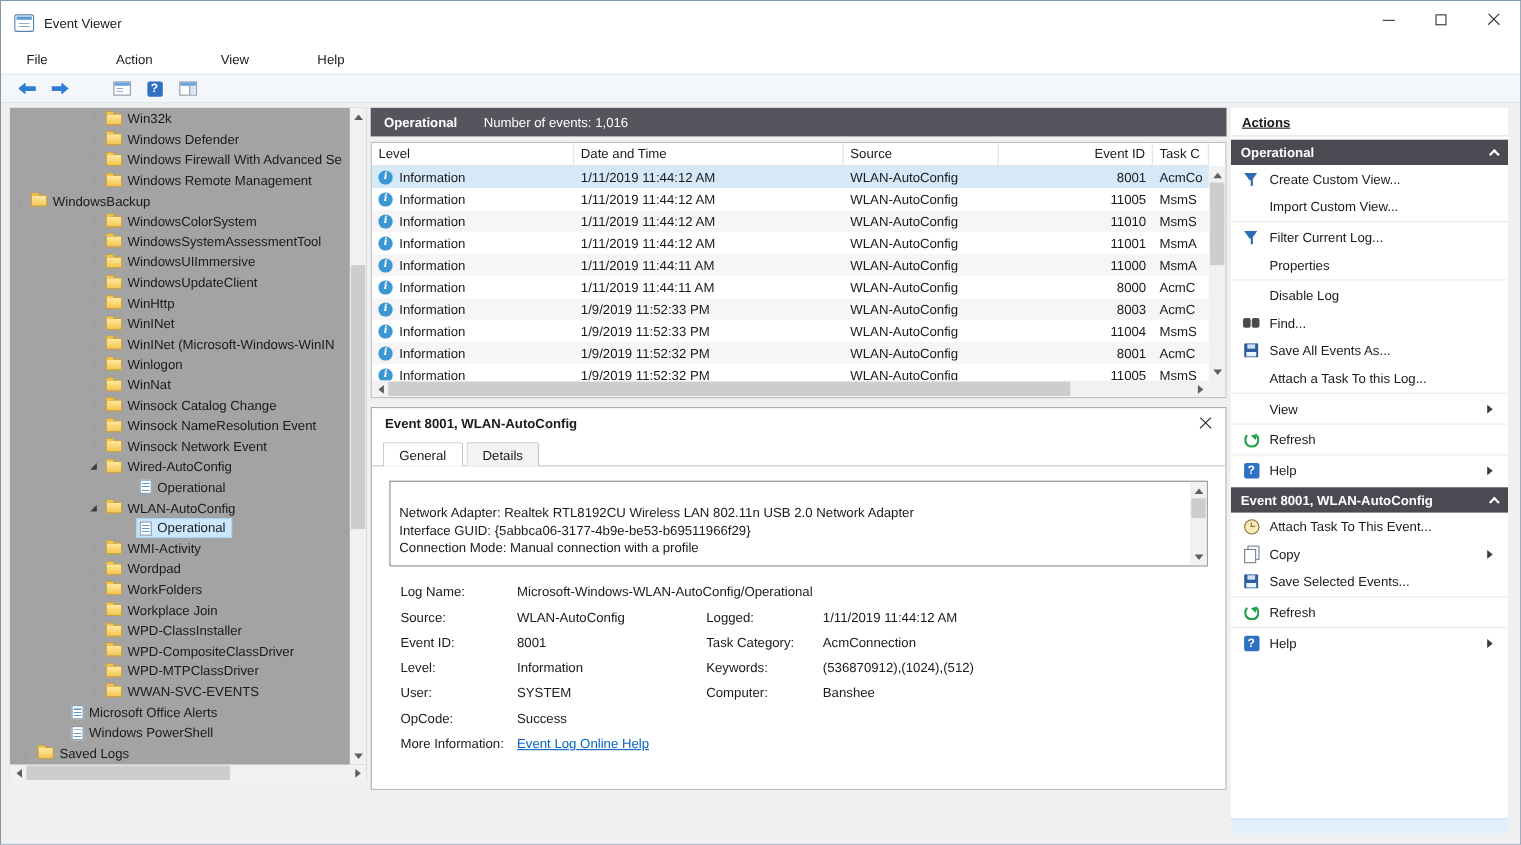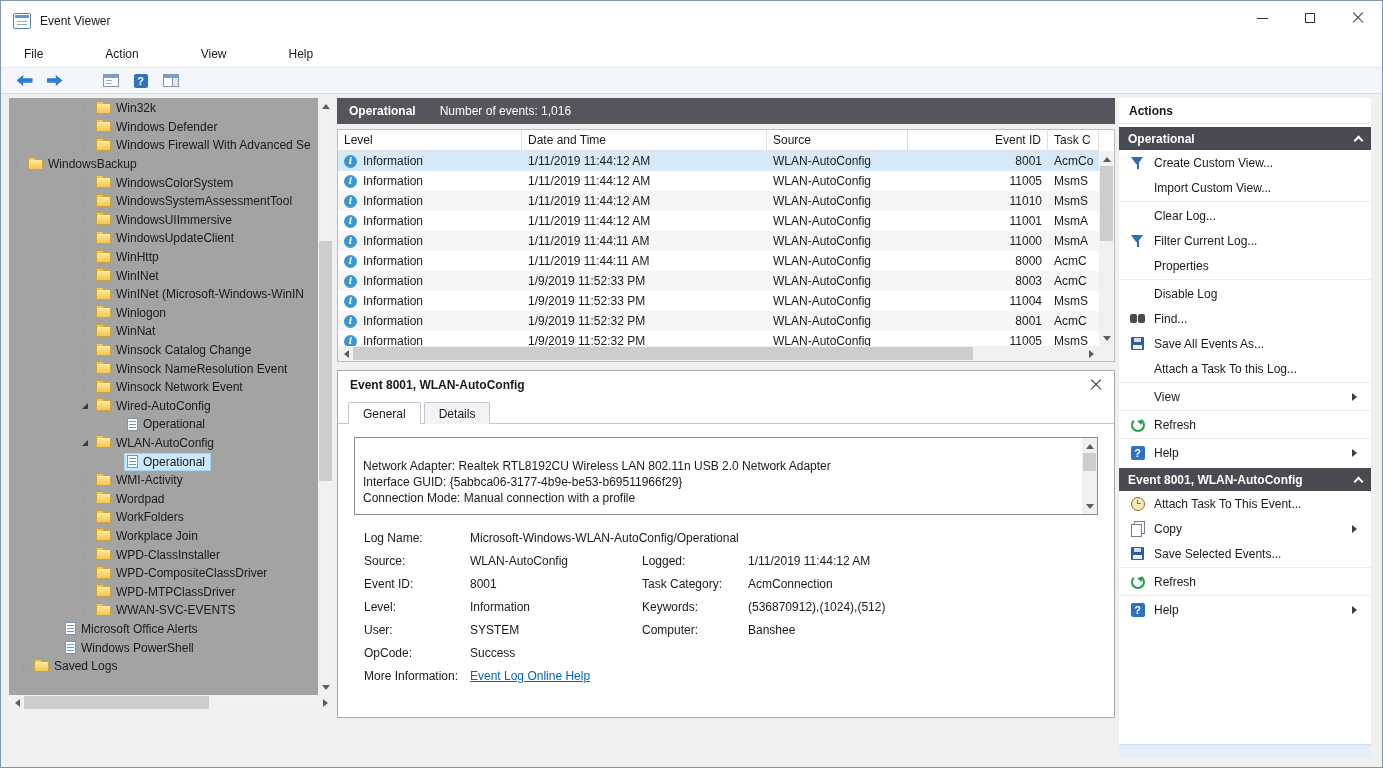--- a/index.html
+++ b/index.html
@@ -98,21 +98,21 @@
   .desc-line{line-height:16px;white-space:nowrap;}
   .desc-scroll{position:absolute;top:0;right:0;bottom:0;width:15px;background:#f1f1f1;display:flex;flex-direction:column;align-items:center;}
   .fields{margin-top:16px;padding-left:10px;}
   .field-row{display:grid;grid-template-columns:106px 172px 106px 1fr;min-height:23px;align-items:start;}
   .f-value{white-space:nowrap;overflow:hidden;}
   .f-value.span3{grid-column:2/5;}
   .f-link{color:#0563c1;text-decoration:underline;}
 
   
   .actions-panel{width:252px;flex:0 0 252px;height:660px;background:#fff;display:flex;flex-direction:column;overflow:hidden;}
-  .actions-title{height:26px;flex:0 0 26px;display:flex;align-items:center;padding-left:10px;font-weight:bold;border-bottom:1px solid #e3e3e3;}
+  .actions-title{height:26px;flex:0 0 26px;display:flex;align-items:center;padding-left:10px;font-weight:bold;border-bottom:1px solid #e3e3e3;text-decoration:underline;}
   .section-header{height:23px;background:#4a4a52;color:#fff;display:flex;align-items:center;padding:0 9px;margin-top:3px;font-weight:bold;}
   .sh-chevron{margin-left:auto;width:7px;height:7px;border-left:2px solid #fff;border-top:2px solid #fff;transform:rotate(45deg);margin-top:4px;}
   .action-item{height:25px;display:flex;align-items:center;padding:0 8px 0 10px;}
   .action-icon{width:17px;height:17px;flex:0 0 17px;margin-right:8px;position:relative;display:flex;align-items:center;justify-content:center;}
   .action-label{white-space:nowrap;}
   .action-sep{height:1px;background:#ececec;margin:1px 0;}
   .sub-arrow{margin-left:auto;width:0;height:0;border:4px solid transparent;border-left:5px solid #3c3c3c;margin-right:2px;}
   .actions-hbar{margin-top:auto;height:14px;flex:0 0 14px;background:#e3eefb;border-top:1px solid #cfe0f5;}
 
   
@@ -194,20 +194,27 @@
               <span class="tree-label">Windows Defender</span>
             </span>
           </div>
           <div class="tree-item" style="padding-left: 68px;">
             <span class="chev chev-col"></span>
             <span class="tree-node">
               <span class="ic-folder"></span>
               <span class="tree-label">Windows Firewall With Advanced Se</span>
             </span>
           </div>
+          <div class="tree-item" style="padding-left: 68px;">
+            <span class="chev chev-col"></span>
+            <span class="tree-node">
+              <span class="ic-folder"></span>
+              <span class="tree-label">Windows Remote Management</span>
+            </span>
+          </div>
           <div class="tree-item" style="">
             <span class="chev chev-col"></span>
             <span class="tree-node">
               <span class="ic-folder"></span>
               <span class="tree-label">WindowsBackup</span>
             </span>
           </div>
           <div class="tree-item" style="padding-left: 68px;">
             <span class="chev chev-col"></span>
             <span class="tree-node">
@@ -638,24 +645,20 @@
           <div class="action-item">
             <span class="action-icon ic-funnel"></span>
             <span class="action-label">Create Custom View...</span>
           </div>
           <div class="action-item">
             <span class="action-icon"></span>
             <span class="action-label">Import Custom View...</span>
           </div>
           <div class="action-sep"></div>
           <div class="action-item">
-            <span class="action-icon"></span>
-            <span class="action-label">Clear Log...</span>
-          </div>
-          <div class="action-item">
             <span class="action-icon ic-funnel"></span>
             <span class="action-label">Filter Current Log...</span>
           </div>
           <div class="action-item">
             <span class="action-icon"></span>
             <span class="action-label">Properties</span>
           </div>
           <div class="action-sep"></div>
           <div class="action-item">
             <span class="action-icon"></span>

